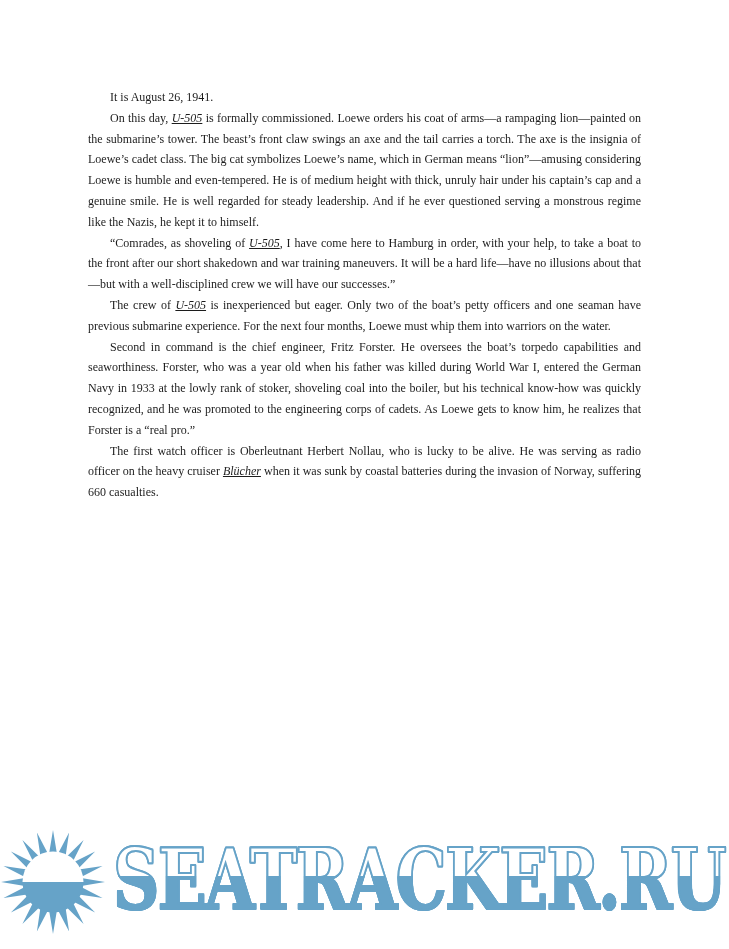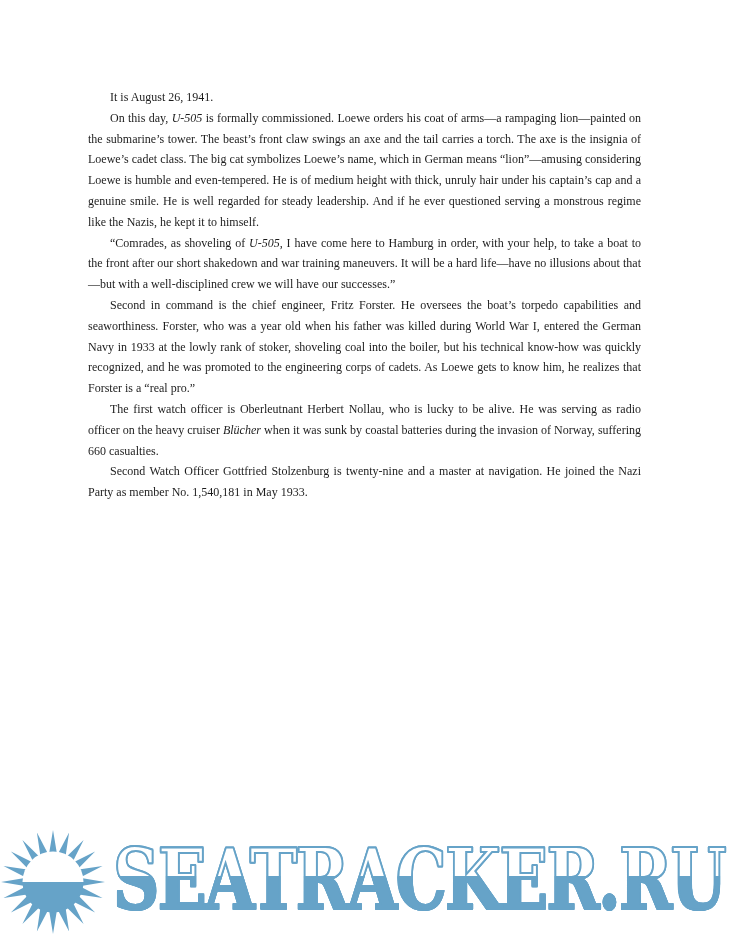--- a/index.html
+++ b/index.html
@@ -25,21 +25,21 @@
     color: var(--text-color);
     font-size: 12px;
     line-height: 20.8px;
     text-align: justify;
   }
   .text-block p {
     margin: 0;
     padding: 0;
     text-indent: 22px;
   }
-  .text-block em { font-style: italic; }
+  .text-block em { font-style: italic; text-decoration: underline; }
 
   .watermark {
     position: absolute;
     left: 0;
     bottom: 0;
     width: 729px;
     height: 115px;
     pointer-events: none;
   }
   .sun {
@@ -84,23 +84,23 @@
 </style>
 </head>
 <body>
 
 <div class="page">
 
   <div class="text-block">
       <p><span>It is August 26, 1941.</span></p>
       <p><span>On this day, </span><em>U-505</em><span> is formally commissioned. Loewe orders his coat of arms—a rampaging lion—painted on the submarine’s tower. The beast’s front claw swings an axe and the tail carries a torch. The axe is the insignia of Loewe’s cadet class. The big cat symbolizes Loewe’s name, which in German means “lion”—amusing considering Loewe is humble and even-tempered. He is of medium height with thick, unruly hair under his captain’s cap and a genuine smile. He is well regarded for steady leadership. And if he ever questioned serving a monstrous regime like the Nazis, he kept it to himself.</span></p>
       <p><span>“Comrades, as shoveling of </span><em>U-505</em><span>, I have come here to Hamburg in order, with your help, to take a boat to the front after our short shakedown and war training maneuvers. It will be a hard life—have no illusions about that—but with a well-disciplined crew we will have our successes.”</span></p>
+      <p><span>The crew of </span><em>U-505</em><span> is inexperienced but eager. Only two of the boat’s petty officers and one seaman have previous submarine experience. For the next four months, Loewe must whip them into warriors on the water.</span></p>
       <p><span>Second in command is the chief engineer, Fritz Forster. He oversees the boat’s torpedo capabilities and seaworthiness. Forster, who was a year old when his father was killed during World War I, entered the German Navy in 1933 at the lowly rank of stoker, shoveling coal into the boiler, but his technical know-how was quickly recognized, and he was promoted to the engineering corps of cadets. As Loewe gets to know him, he realizes that Forster is a “real pro.”</span></p>
       <p><span>The first watch officer is Oberleutnant Herbert Nollau, who is lucky to be alive. He was serving as radio officer on the heavy cruiser </span><em>Blücher</em><span> when it was sunk by coastal batteries during the invasion of Norway, suffering 660 casualties.</span></p>
-      <p><span>Second Watch Officer Gottfried Stolzenburg is twenty-nine and a master at navigation. He joined the Nazi Party as member No. 1,540,181 in May 1933.</span></p>
     </div>
 
   <div class="watermark">
     <svg class="sun" width="110" height="114" viewBox="-55 -57 110 114" aria-hidden="true">
       <polygon points="0.0,-52.0 4.2,-26.7 16.1,-49.5 12.3,-24.1 30.6,-42.1 19.1,-19.1 42.1,-30.6 24.1,-12.3 49.5,-16.1 26.7,-4.2 52.0,0.0 26.7,4.2 49.5,16.1 24.1,12.3 42.1,30.6 19.1,19.1 30.6,42.1 12.3,24.1 16.1,49.5 4.2,26.7 0.0,52.0 -4.2,26.7 -16.1,49.5 -12.3,24.1 -30.6,42.1 -19.1,19.1 -42.1,30.6 -24.1,12.3 -49.5,16.1 -26.7,4.2 -52.0,0.0 -26.7,-4.2 -49.5,-16.1 -24.1,-12.3 -42.1,-30.6 -19.1,-19.1 -30.6,-42.1 -12.3,-24.1 -16.1,-49.5 -4.2,-26.7" fill="var(--wm-color)"></polygon>
       <path d="M -30.5 0 A 30.5 30.5 0 0 1 30.5 0 Z" fill="#ffffff"></path>
       <path d="M -30.5 0 A 30.5 30.5 0 0 0 30.5 0 Z" fill="var(--wm-color)"></path>
     </svg>
 
     <div class="wm-text" style="transform: scaleX(0.762364);">

